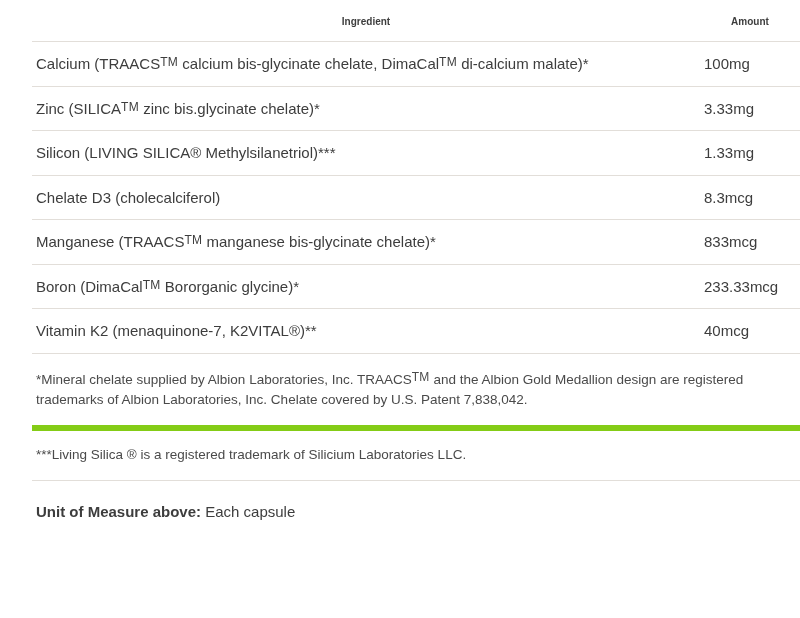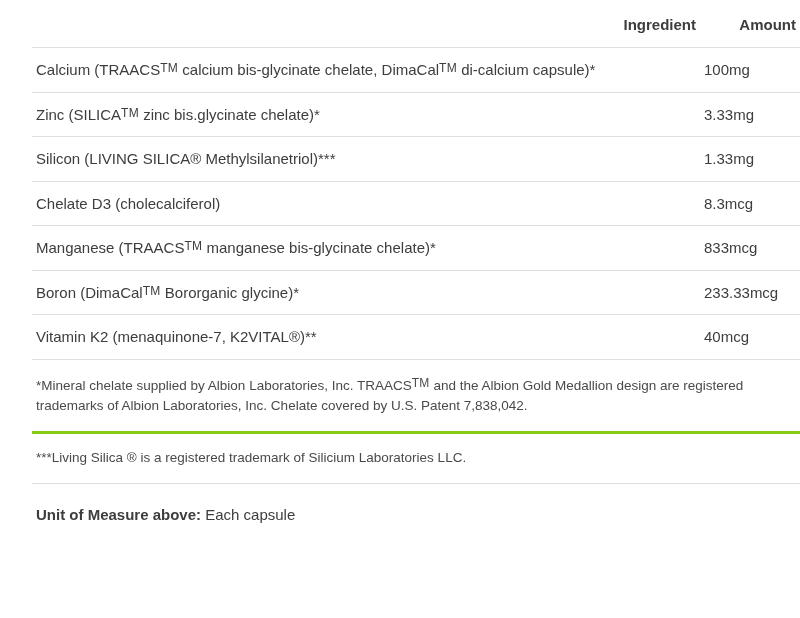--- a/index.html
+++ b/index.html
@@ -19,23 +19,23 @@
     padding: 10px 16px 0 32px;
     box-sizing: border-box;
     width: 800px;
   }
   table.ingredients {
     width: 752px;
     border-collapse: collapse;
     table-layout: fixed;
   }
   table.ingredients th {
-    text-align: right;
+    text-align: center;
     font-weight: bold;
-    font-size: 15px;
+    font-size: 10px;
     color: #3d3d3d;
     padding: 6px 4px 14px 4px;
     border-bottom: 1px solid #e2ded9;
   }
   table.ingredients td {
     text-align: left;
     font-size: 15px;
     color: #3d3d3d;
     padding: 12px 4px 12px 4px;
     border-bottom: 1px solid #e2ded9;
@@ -43,21 +43,21 @@
     line-height: 1.3;
   }
   th.col-ingredient, td.col-ingredient { width: 660px; }
   th.col-amount, td.col-amount { width: 92px; }
 
   tr.footnote-row td {
     padding: 14px 4px 14px 4px;
     font-size: 13.5px;
     color: #4a4a4a;
     line-height: 1.55;
-    border-bottom: 3px solid #84cc16;
+    border-bottom: 6px solid #84cc16;
   }
   tr.footnote-row:last-child td {
     border-bottom: 1px solid #e2ded9;
   }
   sup.tm {
     font-size: 12px;
     vertical-align: 3px;
     letter-spacing: 0.3px;
   }
   .below {
@@ -81,21 +81,21 @@
   <table class="ingredients">
     <thead>
       <tr>
         <th class="col-ingredient">Ingredient</th>
         <th class="col-amount">Amount</th>
       </tr>
     </thead>
     <tbody>
 
       <tr>
-        <td class="col-ingredient"><span>Calcium (TRAACS</span><sup class="tm">TM</sup><span> calcium bis-glycinate chelate, DimaCal</span><sup class="tm">TM</sup><span> di-calcium capsule)*</span></td>
+        <td class="col-ingredient"><span>Calcium (TRAACS</span><sup class="tm">TM</sup><span> calcium bis-glycinate chelate, DimaCal</span><sup class="tm">TM</sup><span> di-calcium malate)*</span></td>
         <td class="col-amount">100mg</td>
       </tr>
 
 
       <tr>
         <td class="col-ingredient"><span>Zinc (SILICA</span><sup class="tm">TM</sup><span> zinc bis.glycinate chelate)*</span></td>
         <td class="col-amount">3.33mg</td>
       </tr>
 
       <tr>

